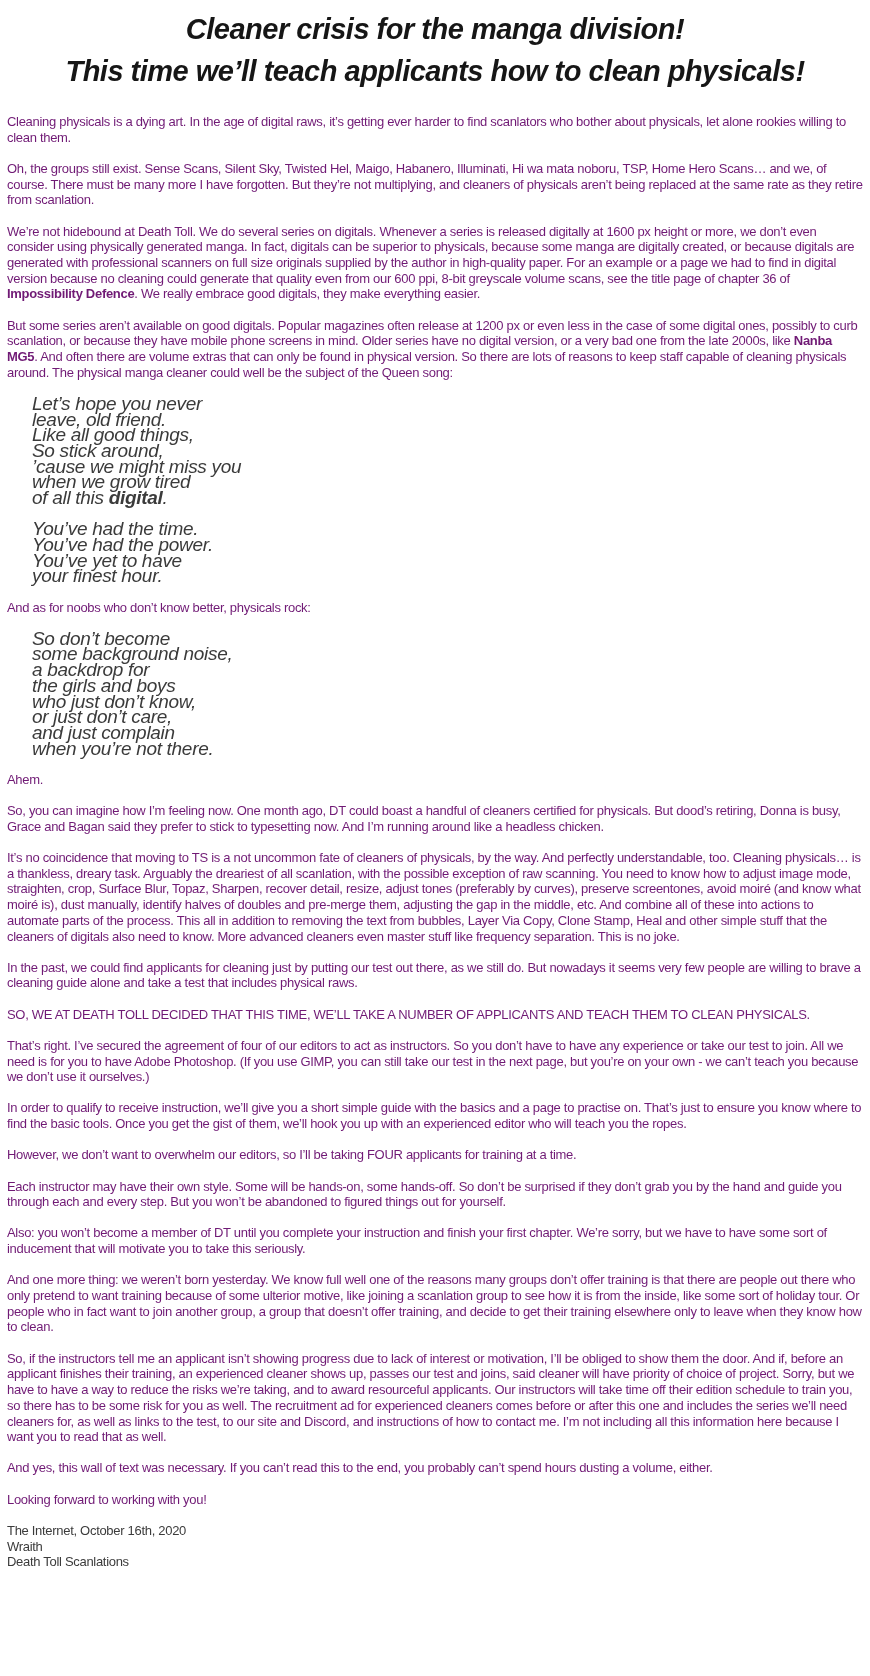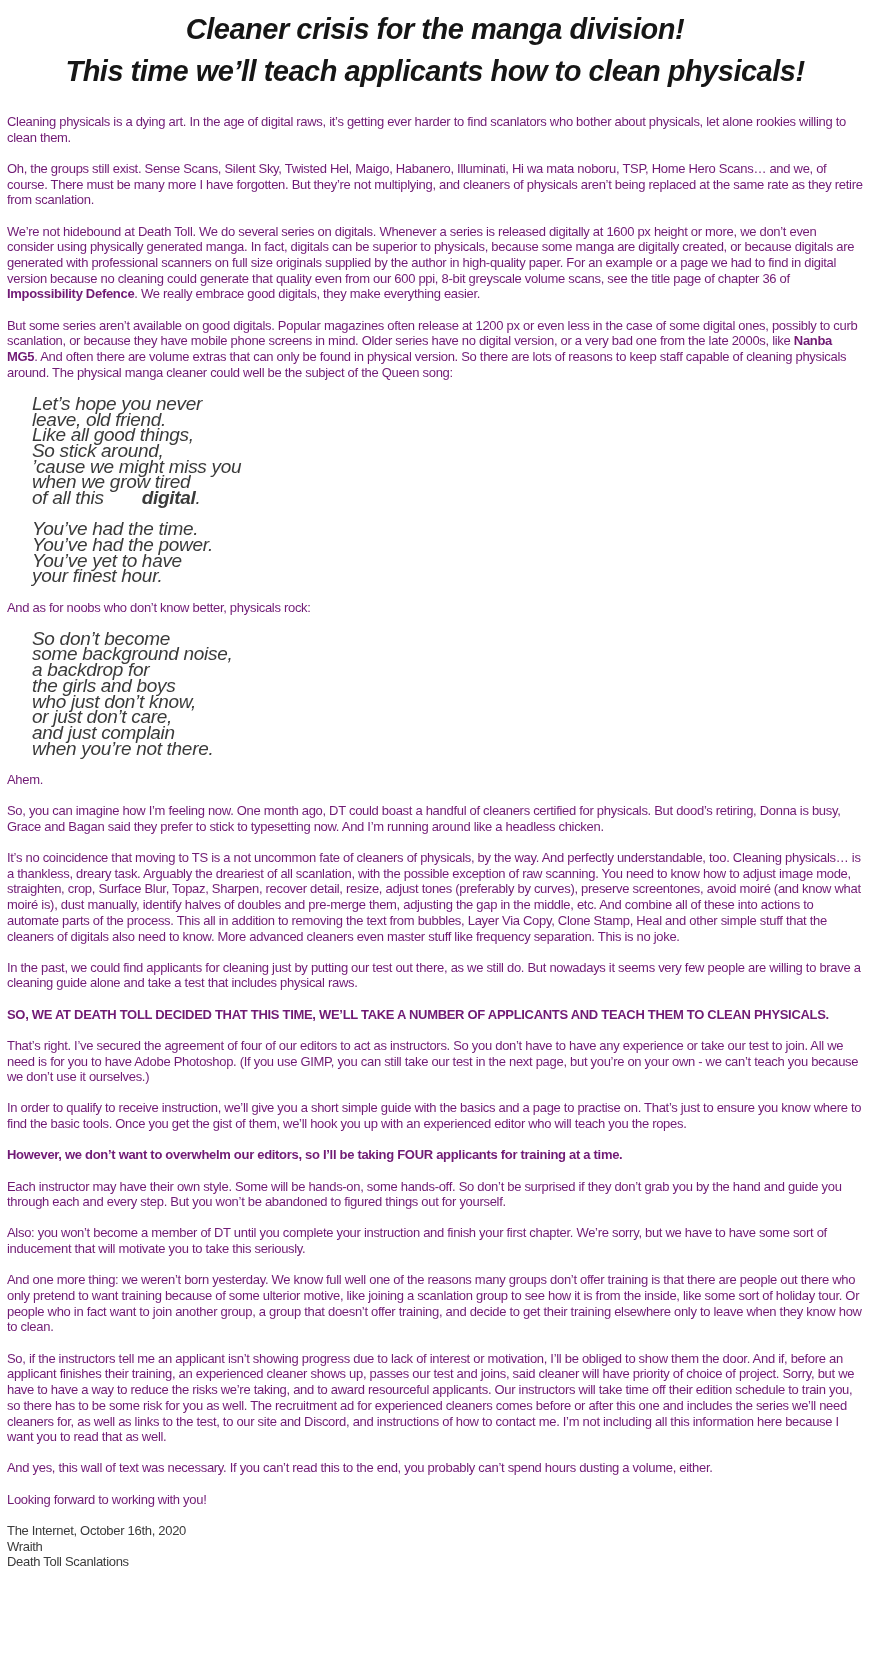--- a/index.html
+++ b/index.html
@@ -31,37 +31,36 @@
     margin: 0 0 22px 0;
   }
   .para {
     font-size: 13px;
     line-height: 15.7px;
     letter-spacing: -0.3px;
     margin: 15.5px 0;
     color: #701a75;
   }
   .bold-para {
-    font-weight: 700;
+    font-weight: 400;
   }
   .quote {
     margin: 15.5px 0 15.5px 25px;
     font-style: italic;
   }
   .quote-line {
     font-size: 19px;
     line-height: 15.7px;
     letter-spacing: -0.3px;
   }
   .run-bold-italic {
     font-weight: 700;
   }
   .run-bold {
     font-weight: 700;
-    margin-left: 33px;
   }
   .signature {
     text-align: left;
     margin-top: 2px;
     padding-right: 5px;
   }
   .signature-line {
     font-size: 13px;
     line-height: 15.7px;
     letter-spacing: -0.3px;

